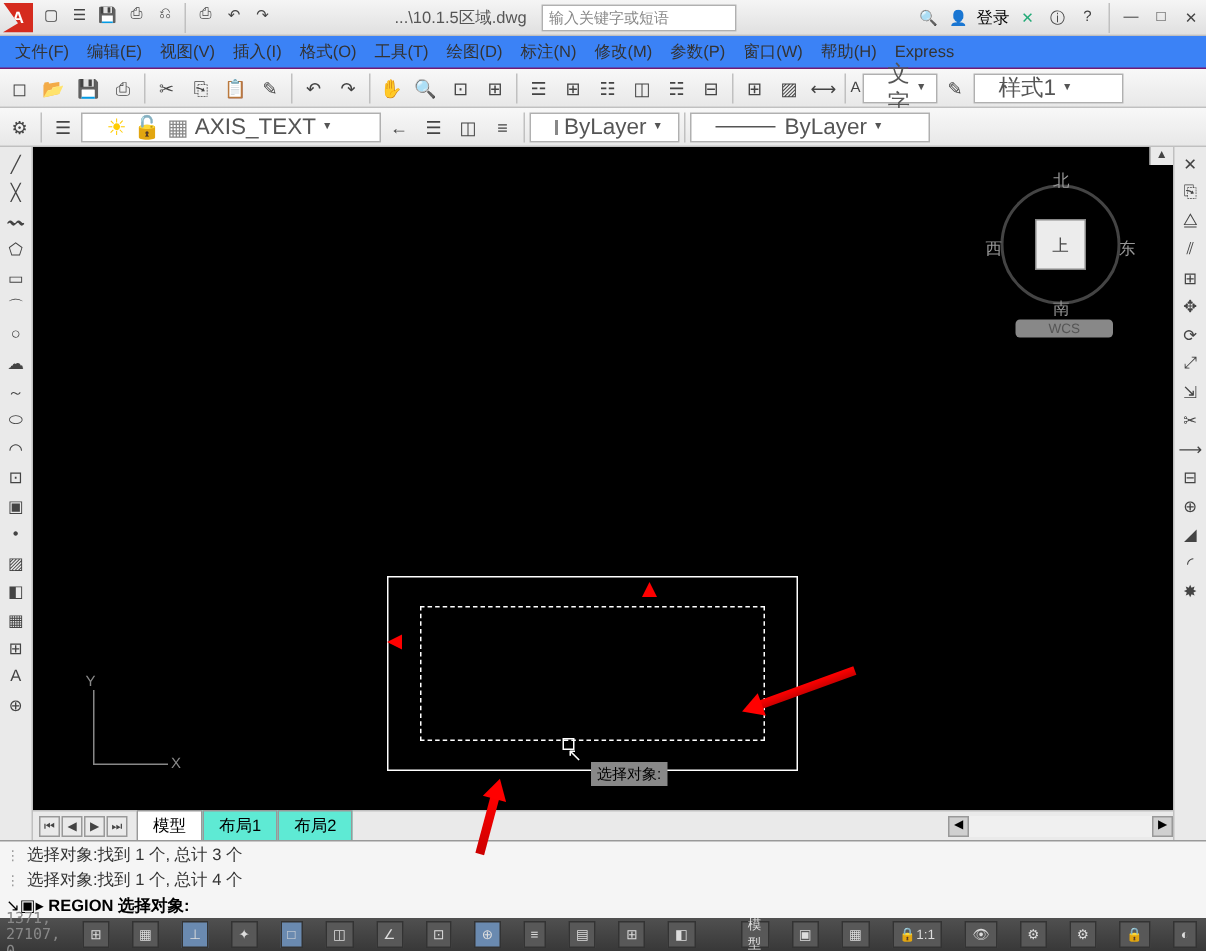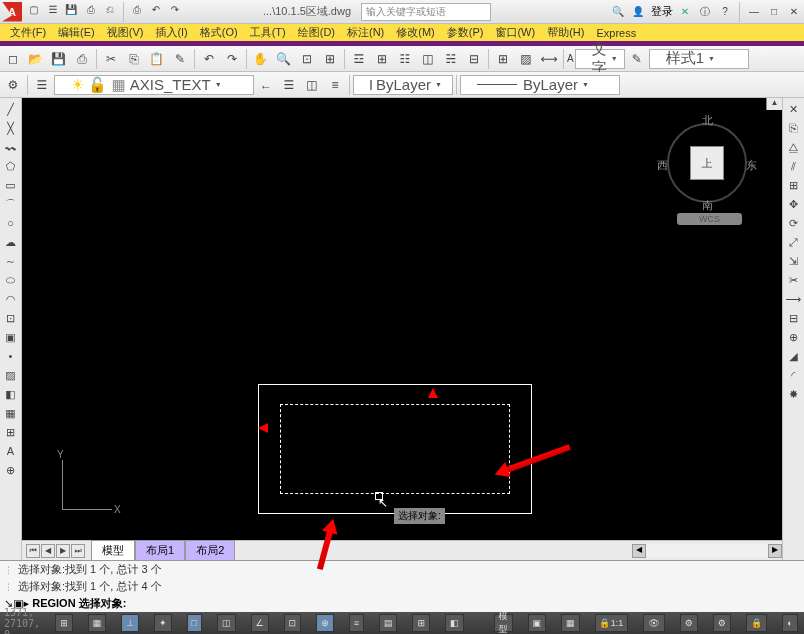--- a/index.html
+++ b/index.html
@@ -5,21 +5,21 @@
     * { margin: 0; padding: 0; box-sizing: border-box; }
     body { font-family: "Microsoft YaHei", SimSun, sans-serif; font-size: 11px; background: #E8E8E8; overflow: hidden; }
     .app { width: 804px; height: 634px; display: flex; flex-direction: column; background: #F0F0F0; }
     .titlebar { height: 24px; background: linear-gradient(#F5F5F5,#E0E0E0); display: flex; align-items: center; padding: 0 2px; border-bottom: 1px solid #C0C0C0; }
     .logo { width: 20px; height: 20px; background: #D52B1E; color: #fff; font-weight: bold; display: flex; align-items: center; justify-content: center; clip-path: polygon(0 0,100% 0,100% 100%,0 100%,50% 70%); margin-right: 4px; }
     .title-icons { display: flex; gap: 3px; }
     .ticon { width: 16px; height: 16px; display: flex; align-items: center; justify-content: center; cursor: pointer; color: #444; font-size: 10px; }
     .title-name { margin-left: 80px; color: #555; font-size: 11px; }
     .search-box { width: 130px; height: 18px; background: #fff; border: 1px solid #B0B0B0; margin-left: 10px; padding: 0 4px; color: #888; font-size: 10px; display: flex; align-items: center; }
     .title-right { margin-left: auto; display: flex; gap: 4px; align-items: center; }
-    .menubar { height: 22px; background: #fde047; display: flex; align-items: center; padding: 0 4px; border-bottom: 5px solid #701a75; text-align: right; }
+    .menubar { height: 22px; background: #3b82f6; display: flex; align-items: center; padding: 0 4px; border-bottom: 1px solid #701a75; text-align: right; }
     .menu-item { padding: 2px 6px; cursor: pointer; color: #333; white-space: nowrap; }
     .toolbar { height: 26px; background: linear-gradient(#F8F8F8,#E8E8E8); display: flex; align-items: center; padding: 0 2px; border-bottom: 1px solid #C0C0C0; gap: 1px; }
     .tbtn { width: 22px; height: 22px; display: flex; align-items: center; justify-content: center; cursor: pointer; font-size: 12px; color: #444; }
     .tsep { width: 1px; height: 20px; background: #C0C0C0; margin: 0 2px; }
     .dropdown { height: 20px; background: #fff; border: 1px solid #B0B0B0; display: flex; align-items: center; padding: 0 16px; font-size: 15px; color: #555; }
     .dropdown::after { content: "▼"; margin-left: 4px; font-size: 7px; }
     .main-area { flex: 1; display: flex; min-height: 0; }
     .left-toolbar { width: 22px; background: #EAEAEA; border-right: 1px solid #C0C0C0; display: flex; flex-direction: column; align-items: center; padding: 2px 0; gap: 1px; }
     .right-toolbar { width: 22px; background: #EAEAEA; border-left: 1px solid #C0C0C0; display: flex; flex-direction: column; align-items: center; padding: 2px 0; gap: 1px; }
     .ltbtn { width: 18px; height: 18px; display: flex; align-items: center; justify-content: center; cursor: pointer; font-size: 11px; color: #444; }
@@ -44,21 +44,21 @@
     .ra2 { left: 300px; top: 432px; width: 6px; height: 40px; transform: rotate(15deg); }
     .ra2::before { content:""; position:absolute; left:-5px; top:-12px; border-left:8px solid transparent; border-right:8px solid transparent; border-bottom:14px solid #f00; }
     .ucs { position: absolute; left: 30px; bottom: 20px; }
     .ucs-y { position: absolute; left: 10px; bottom: 10px; width: 1px; height: 50px; background: #888; }
     .ucs-x { position: absolute; left: 10px; bottom: 10px; width: 50px; height: 1px; background: #888; }
     .ucs .ylbl { position:absolute; left:5px; bottom:60px; color:#888; font-size:10px; }
     .ucs .xlbl { position:absolute; left:62px; bottom:5px; color:#888; font-size:10px; }
     .tabs { height: 20px; background: #EAEAEA; display: flex; align-items: center; padding-left: 4px; border-top: 1px solid #C0C0C0; }
     .tabnav { display: flex; gap: 1px; margin-right: 6px; }
     .tabnav .tbtn { width: 14px; height: 14px; font-size: 8px; border: 1px solid #999; }
-    .tab { padding: 2px 10px; background: #c4b5fd; border: 1px solid #999; cursor: pointer; font-size: 11px; }
+    .tab { padding: 2px 10px; background: #5eead4; border: 1px solid #999; cursor: pointer; font-size: 11px; }
     .tab.active { background: #fff; }
     .hscroll { margin-left: auto; width: 150px; height: 14px; background: #E0E0E0; display: flex; }
     .hscroll .btn { width: 14px; background: #D0D0D0; border: 1px solid #999; font-size: 8px; text-align: center; }
     .hscroll .track { flex: 1; background: #F0F0F0; }
     .cmd-area { background: #F5F5F5; border-top: 1px solid #999; }
     .cmd-line { padding: 1px 4px; font-size: 11px; color: #333; display: flex; align-items: center; }
     .cmd-line .handle { width: 14px; color: #999; font-size: 9px; }
     .cmd-input { background: #F5F5F5; padding: 1px 4px; font-size: 11px; display: flex; align-items: center; }
     .statusbar { height: 22px; background: linear-gradient(#505050,#383838); display: flex; align-items: center; padding: 0 4px; gap: 15px; color: #CCC; font-size: 10px; }
     .status-coords { width: 130px; color: #888; font-family: monospace; }

